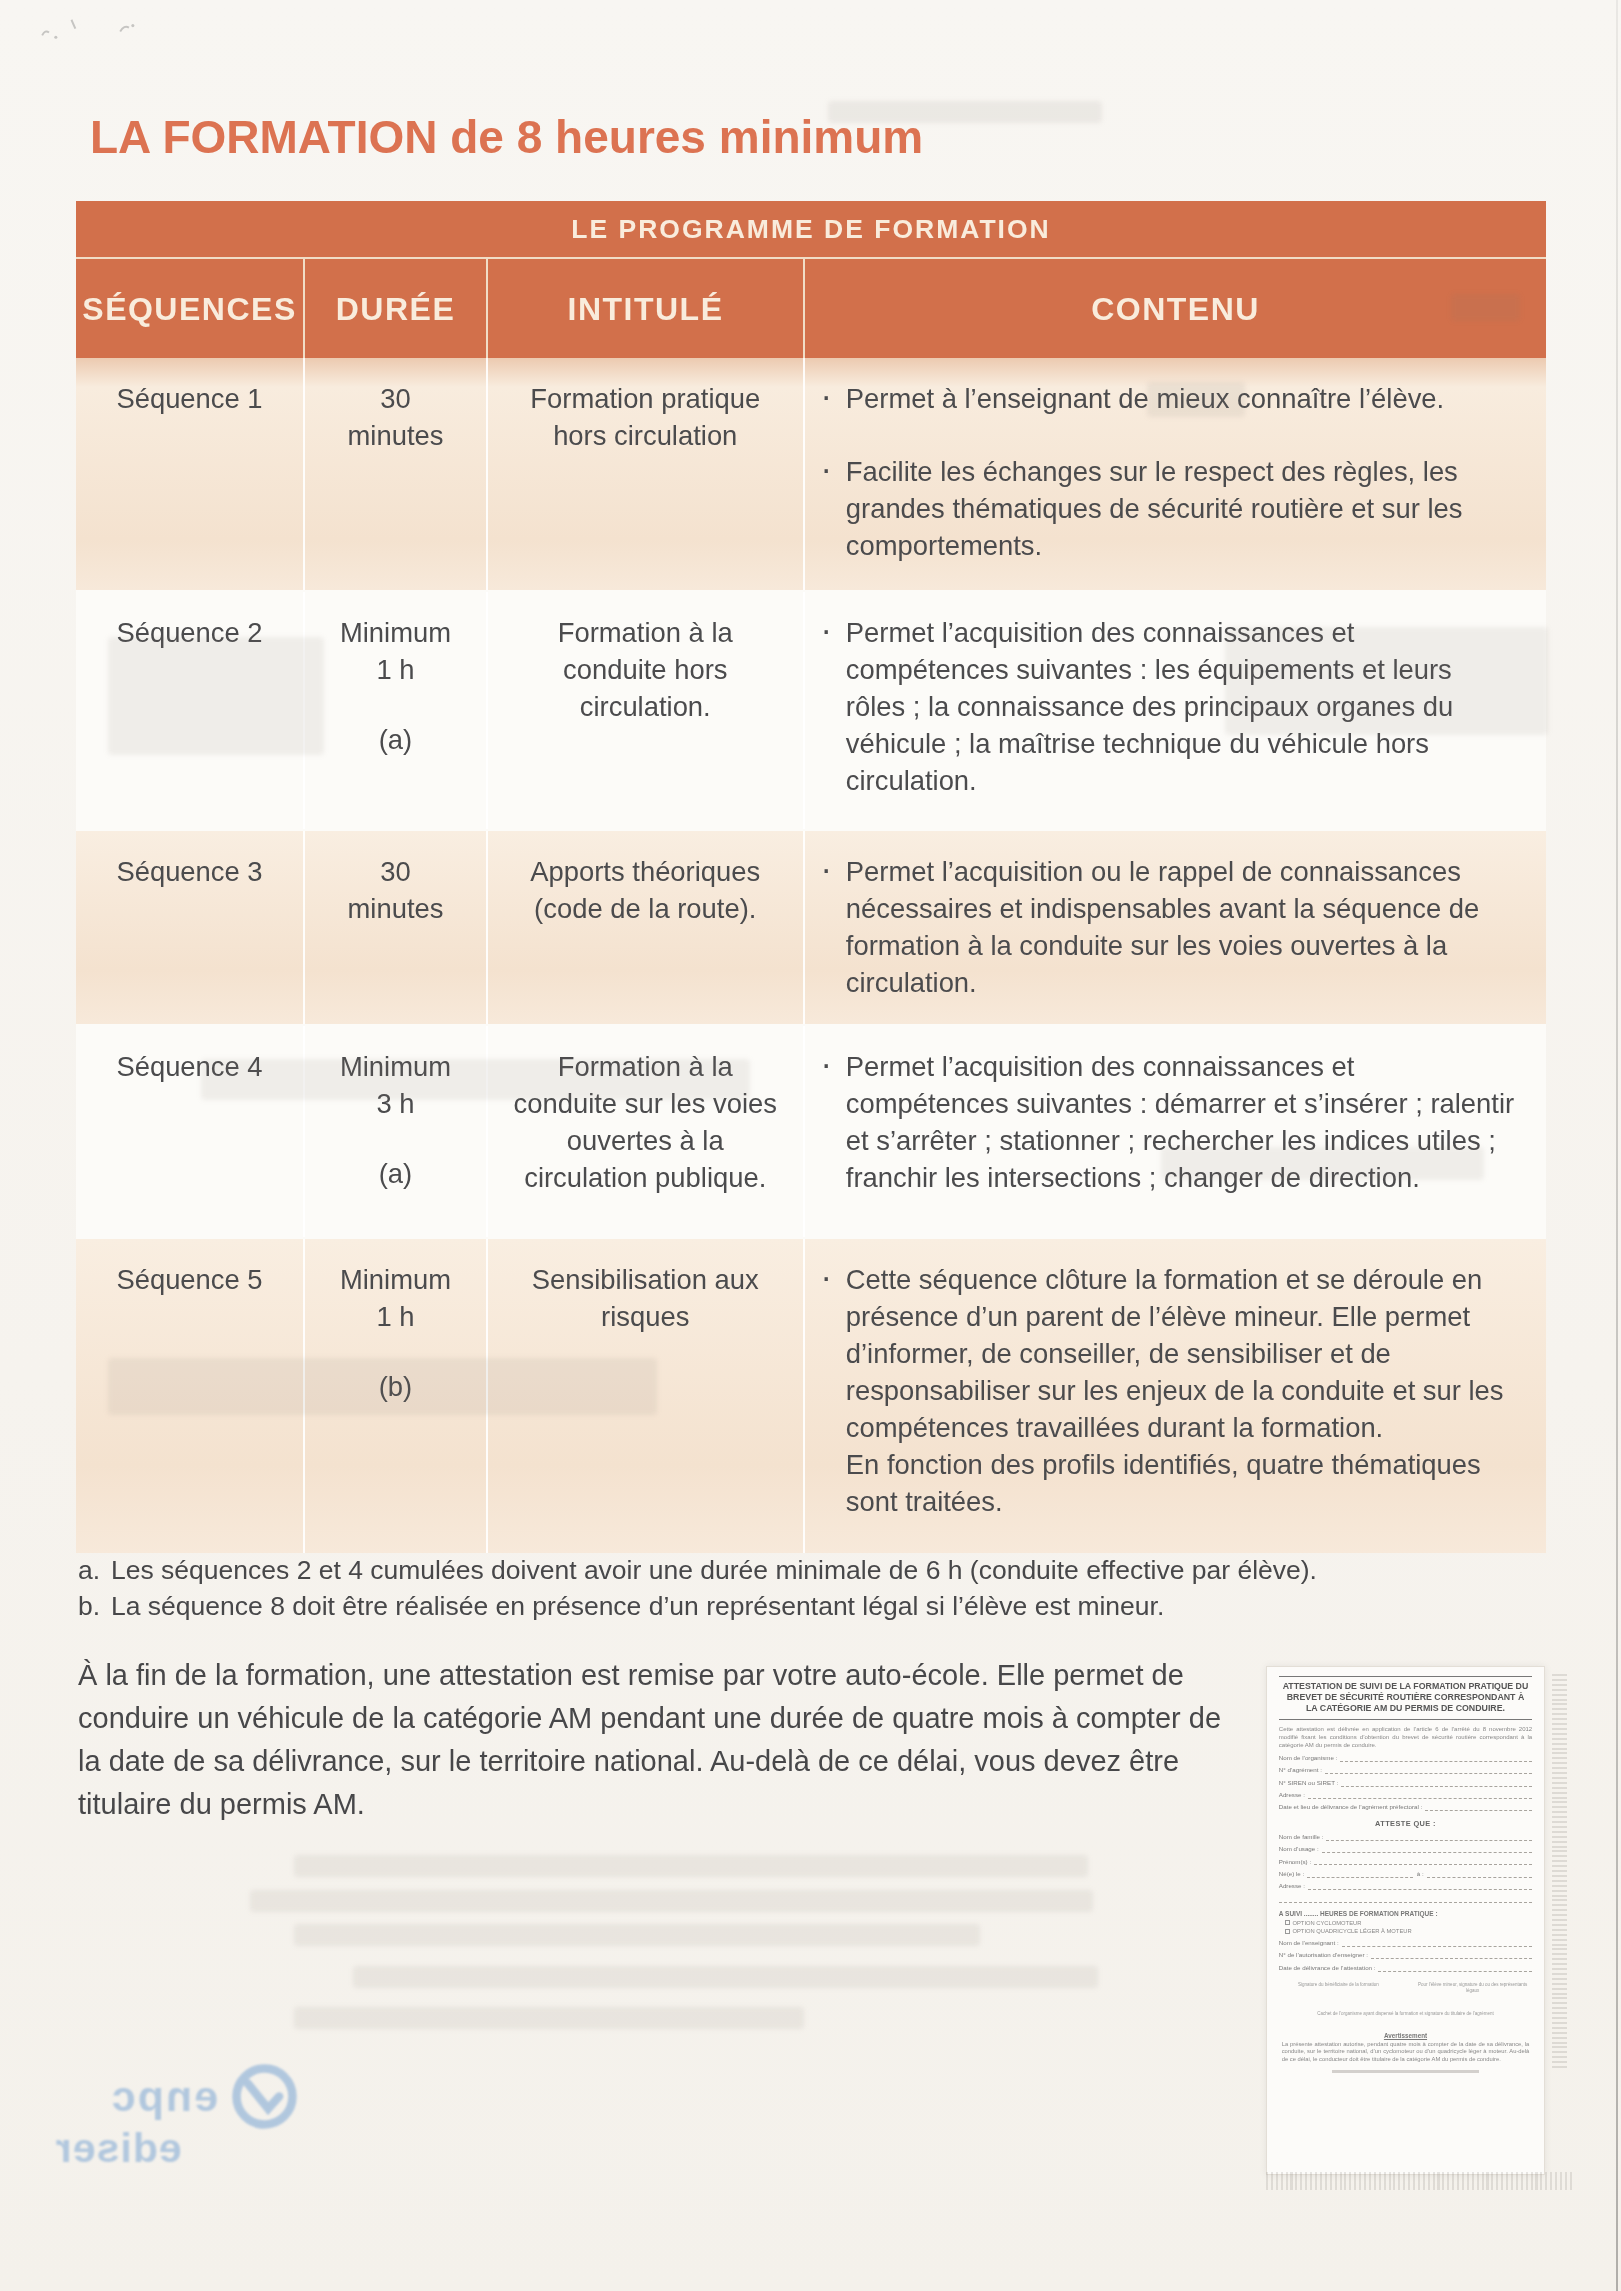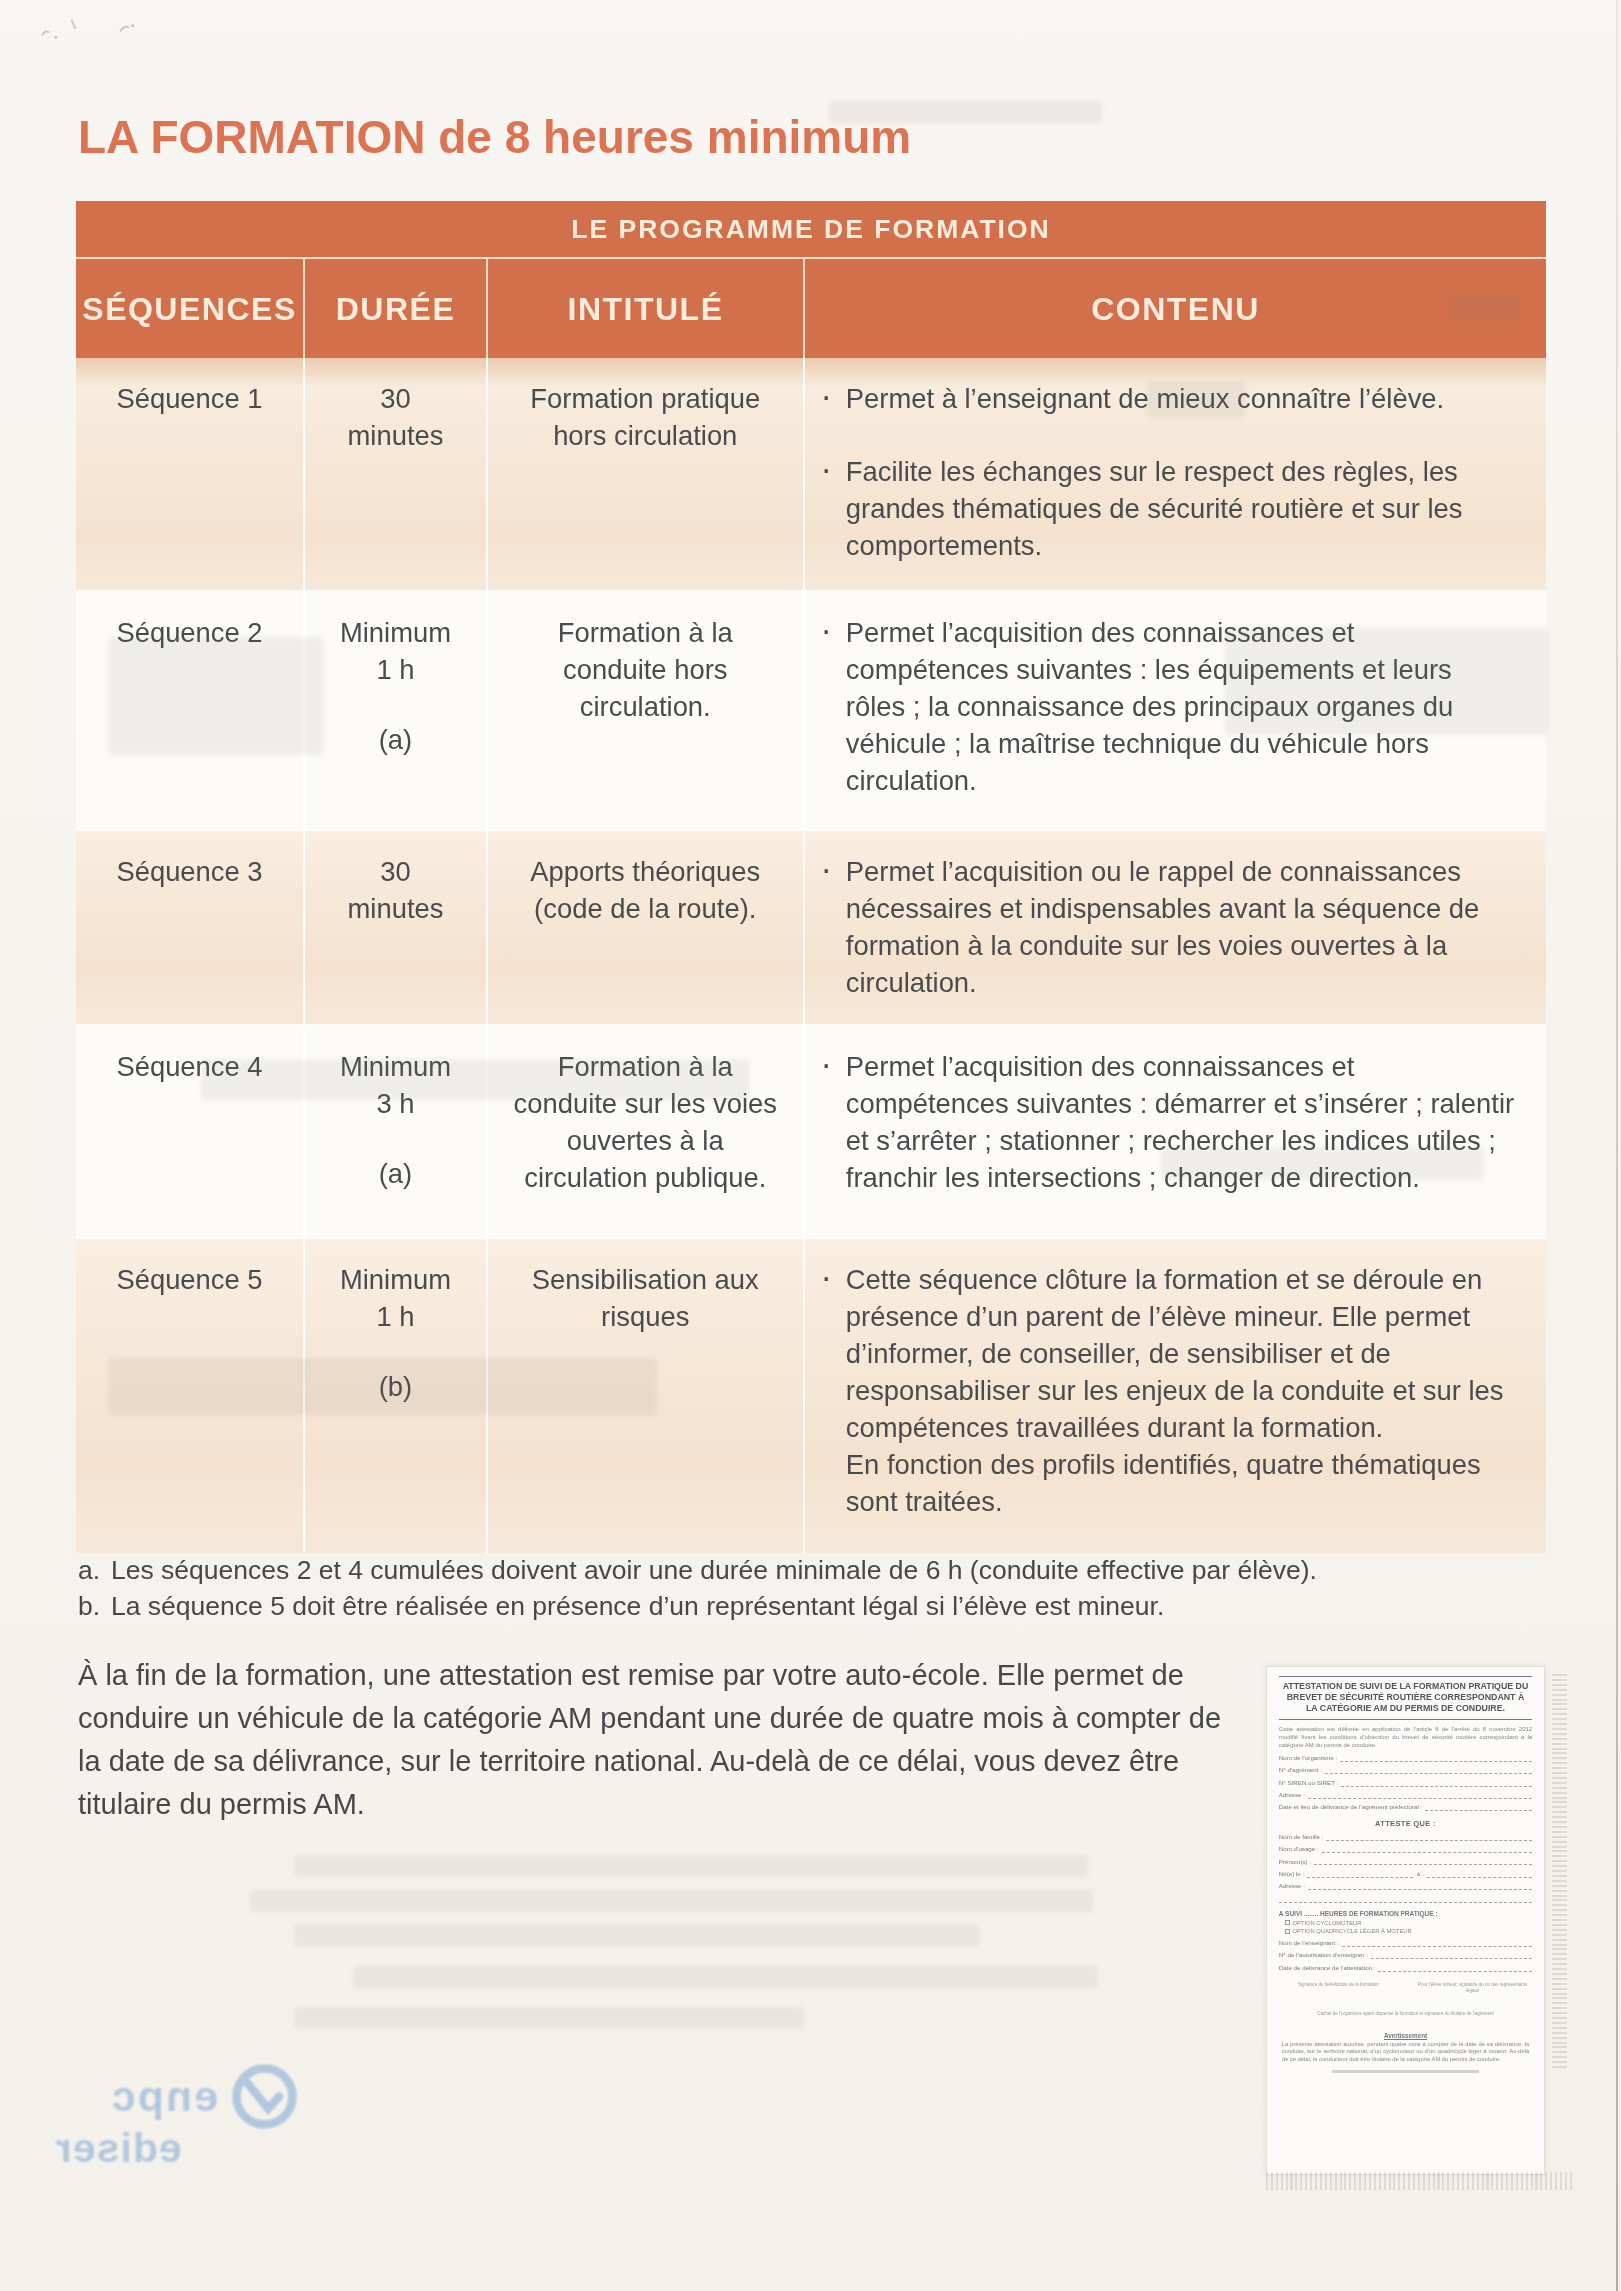--- a/index.html
+++ b/index.html
@@ -7,21 +7,21 @@
   body { font-family:"Liberation Sans", sans-serif; }
 
   .page {
     position:relative; width:1621px; height:2292px; margin:0 auto;
     background:linear-gradient(180deg,#f8f6f2 0%, #f6f3ee 60%, #f4f1eb 100%);
     overflow:hidden; color:#4b4b4d;
   }
 
   
   .title {
-    position:absolute; left:78px; top:110px;
+    position:absolute; left:90px; top:110px;
     font-size:46px; font-weight:bold; letter-spacing:0px;
     color:#dc7352;
   }
 
   
   .ptable { position:absolute; left:76px; top:201px; width:1470px; }
   .banner {
     height:56px; background:#d2704b;
     display:flex; align-items:center; justify-content:center;
     color:#f9ecdc; font-size:26.5px; font-weight:bold; letter-spacing:2px;
@@ -222,21 +222,21 @@
     </div>
   </div>
 
   <div class="footnotes">
     <div class="fnote">
       <span class="marker">a.</span>
       <span>Les séquences 2 et 4 cumulées doivent avoir une durée minimale de 6 h (conduite effective par élève).</span>
     </div>
     <div class="fnote">
       <span class="marker">b.</span>
-      <span>La séquence 5 doit être réalisée en présence d’un représentant légal si l’élève est mineur.</span>
+      <span>La séquence 8 doit être réalisée en présence d’un représentant légal si l’élève est mineur.</span>
     </div>
   </div>
 
   <div class="para">À la fin de la formation, une attestation est remise par votre auto-école. Elle permet de conduire un véhicule de la catégorie AM pendant une durée de quatre mois à compter de la date de sa délivrance, sur le territoire national. Au-delà de ce délai, vous devez être titulaire du permis AM.</div>
 
   <div class="att">
     <div class="att-title">ATTESTATION DE SUIVI DE LA FORMATION PRATIQUE DU BREVET DE SÉCURITÉ ROUTIÈRE CORRESPONDANT À LA CATÉGORIE AM DU PERMIS DE CONDUIRE.</div>
     <div class="att-intro">Cette attestation est délivrée en application de l’article 6 de l’arrêté du 8 novembre 2012 modifié fixant les conditions d’obtention du brevet de sécurité routière correspondant à la catégorie AM du permis de conduire.</div>
 
     <div class="att-row">

